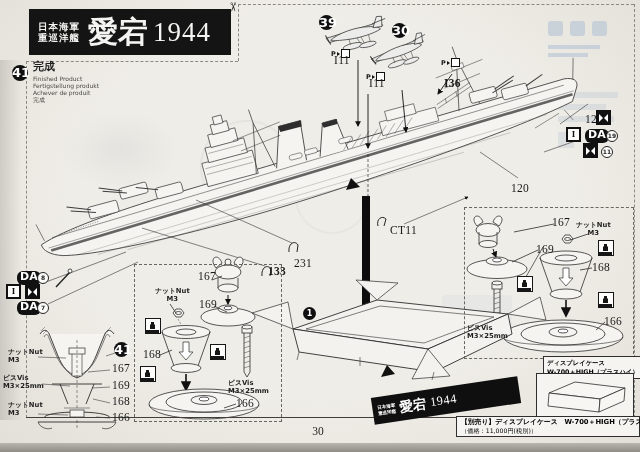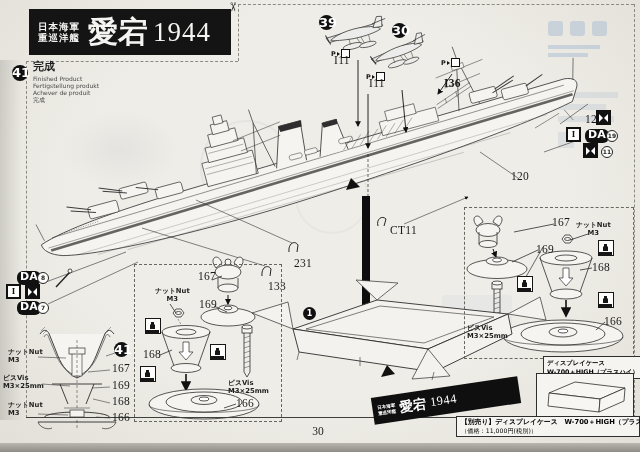--- a/index.html
+++ b/index.html
@@ -310,24 +310,24 @@
     </div>
   <div class="lbl" style="left:369px;top:77px;">I11</div>
   <div class="ptag" style="left:441px;top:58px;">
       <span class="p">P</span>
       <span class="tri"></span>
       <span class="pbox"></span>
     </div>
   <div class="lbl" style="left:444px;top:77px;font-weight:bold;">I36</div>
 
   <div class="lbl" style="left:585px;top:93px;margin-top:20px;">121</div>
-  <div class="lbl" style="left:511px;top:170px;">120</div>
+  <div class="lbl" style="left:511px;top:182px;">120</div>
   <div class="lbl" style="left:390px;top:224px;">CT11</div>
   <div class="lbl" style="left:294px;top:257px;">231</div>
-  <div class="lbl" style="left:268px;top:280px;">133</div>
+  <div class="lbl" style="left:268px;top:265px;font-weight:bold;">133</div>
 
   <div class="icon-poly" style="left:596px;top:110px;">
       <svg width="11" height="10" viewBox="0 0 11 10">
         <path d="M1,1 L1,9 L5,5 Z M10,1 L10,9 L6,5 Z" fill="#fff"></path>
       </svg>
     </div>
   <div class="icon-boxletter" style="left:566px;top:127px;">I</div>
   <div class="icon-da" style="left:585px;top:129px;">DA</div>
   <div class="circ-num" style="left:606px;top:130px;">19</div>
   <div class="icon-poly" style="left:583px;top:143px;">

